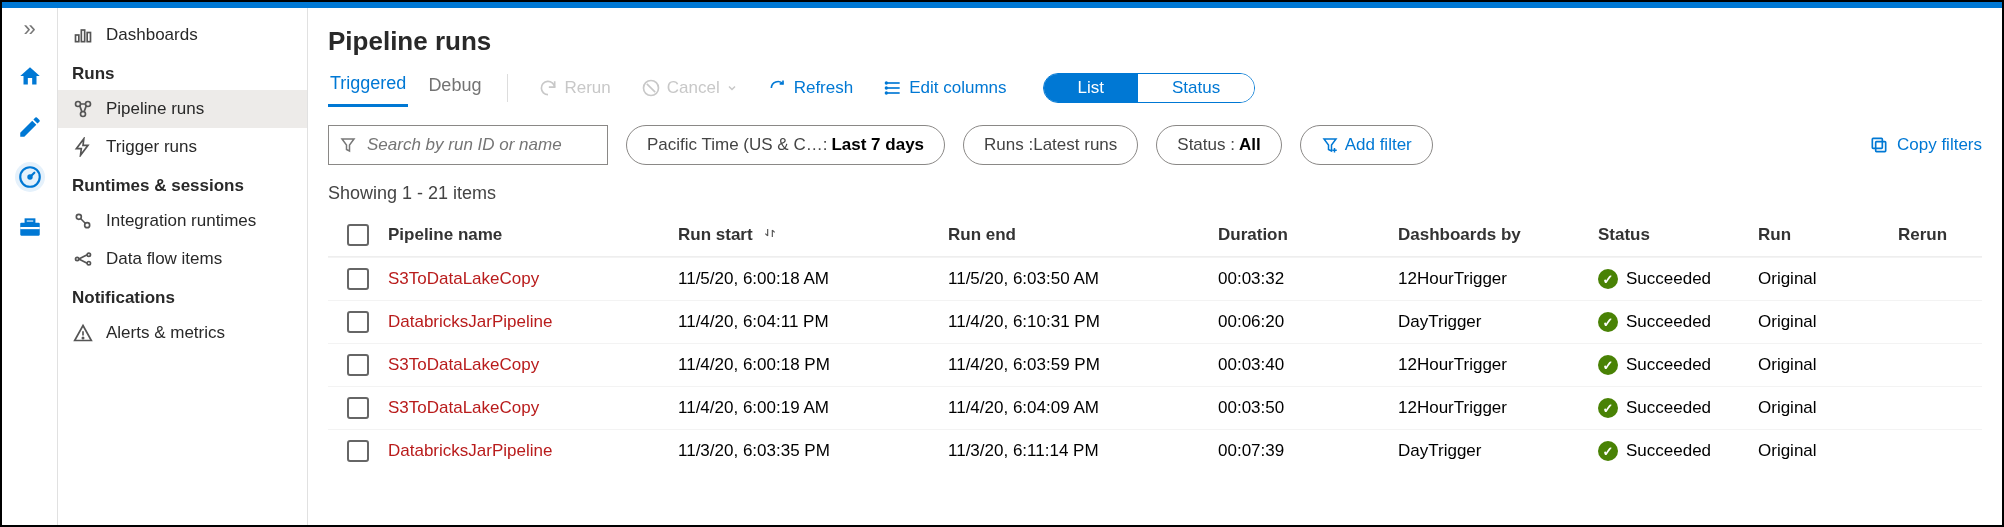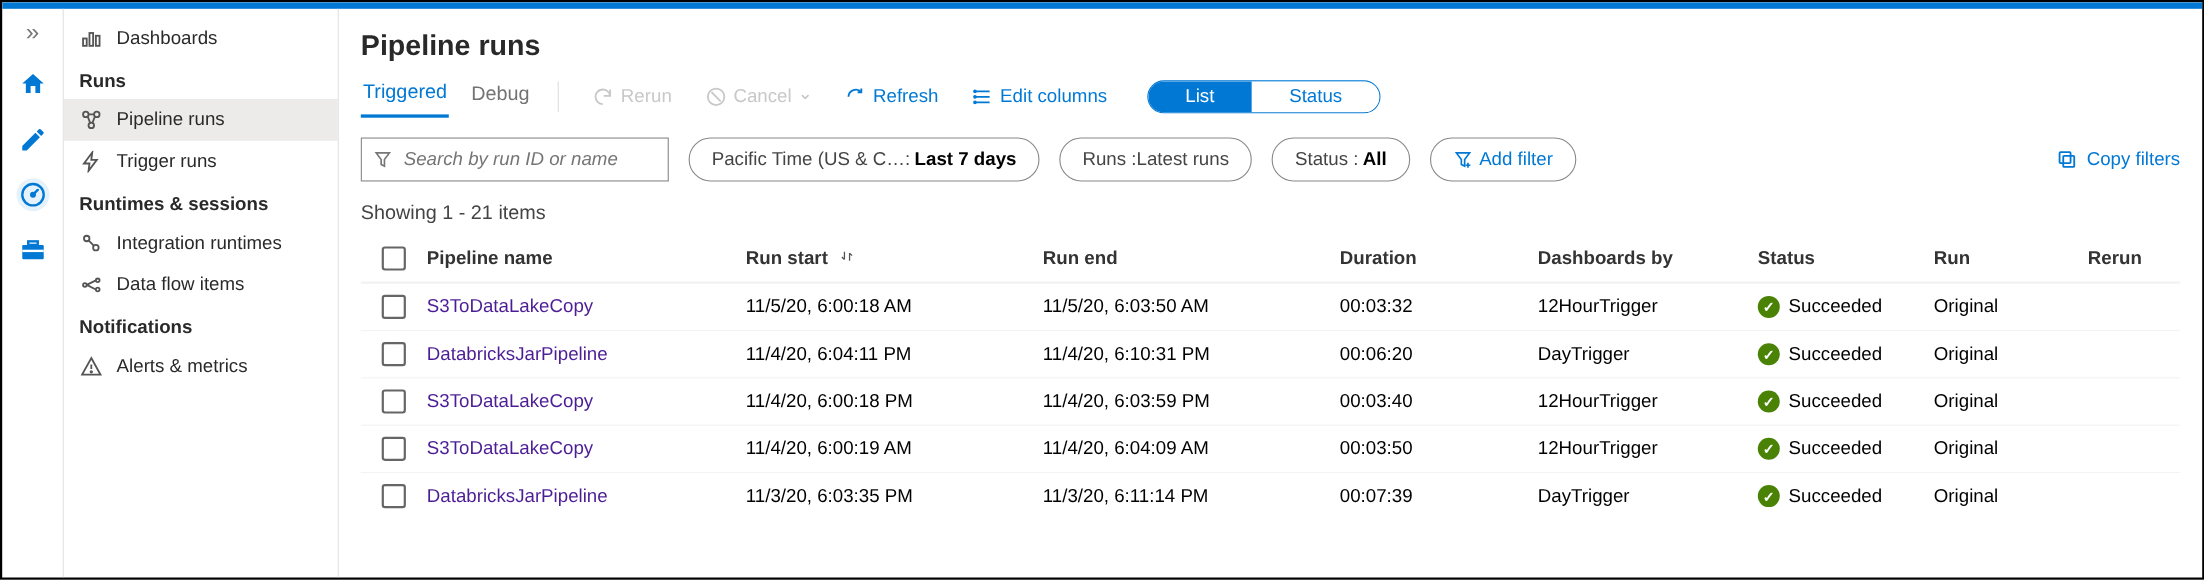--- a/index.html
+++ b/index.html
@@ -43,21 +43,21 @@
   .c-chk { width:60px; display:flex; justify-content:center;}
   .chk { width:22px; height:22px; border:2px solid #666; border-radius:3px;}
   .c-name { width:290px;}
   .c-start { width:270px;}
   .c-end { width:270px;}
   .c-dur { width:180px;}
   .c-trig { width:200px;}
   .c-status { width:160px; display:flex; align-items:center; gap:8px;}
   .c-run { width:140px;}
   .c-para { width:60px;}
-  a.pname { color:#4c1d95; text-decoration:none; cursor:pointer;}
+  a.pname { color:#b91c1c; text-decoration:none; cursor:pointer;}
   .ok { width:20px; height:20px; background:#498205; border-radius:50%; display:flex; align-items:center; justify-content:center; color:#fff; font-size:13px; font-weight:bold;}
   svg { flex:none; }
 </style>
 </head>
 <body>
 
 <div class="topbar"></div>
 <div class="layout">
 
   <div class="railbar">

